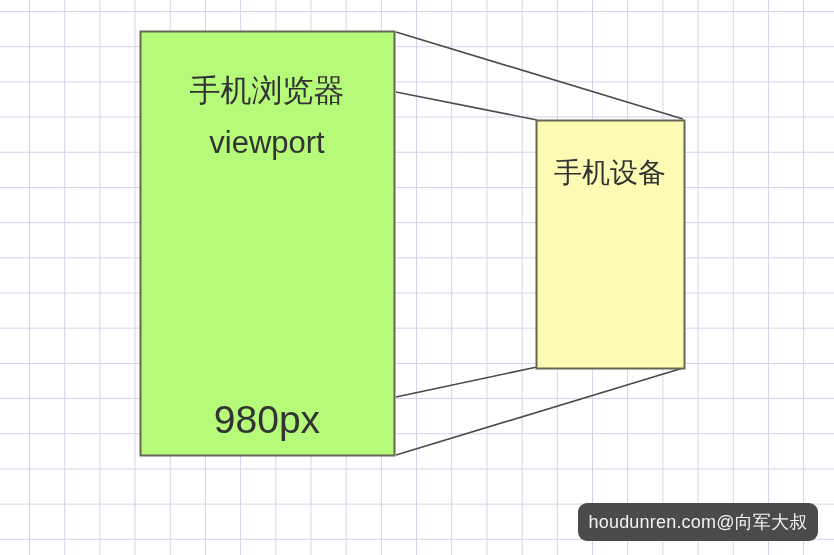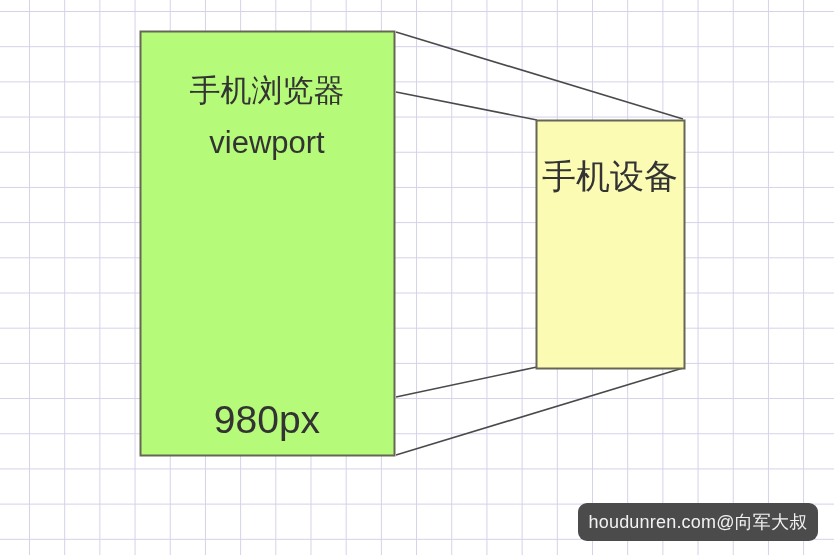--- a/index.html
+++ b/index.html
@@ -61,21 +61,21 @@
     top: 396px;
     width: 254px;
     font-size: 39px;
   }
 
   
   #device-title-cn {
     left: 536px;
     top: 155px;
     width: 148px;
-    font-size: 34px;
+    font-size: 28px;
   }
   #device-size-label {
     left: 536px;
     top: 313px;
     width: 148px;
     font-size: 25px;
   }
 
   
   #watermark-badge {

